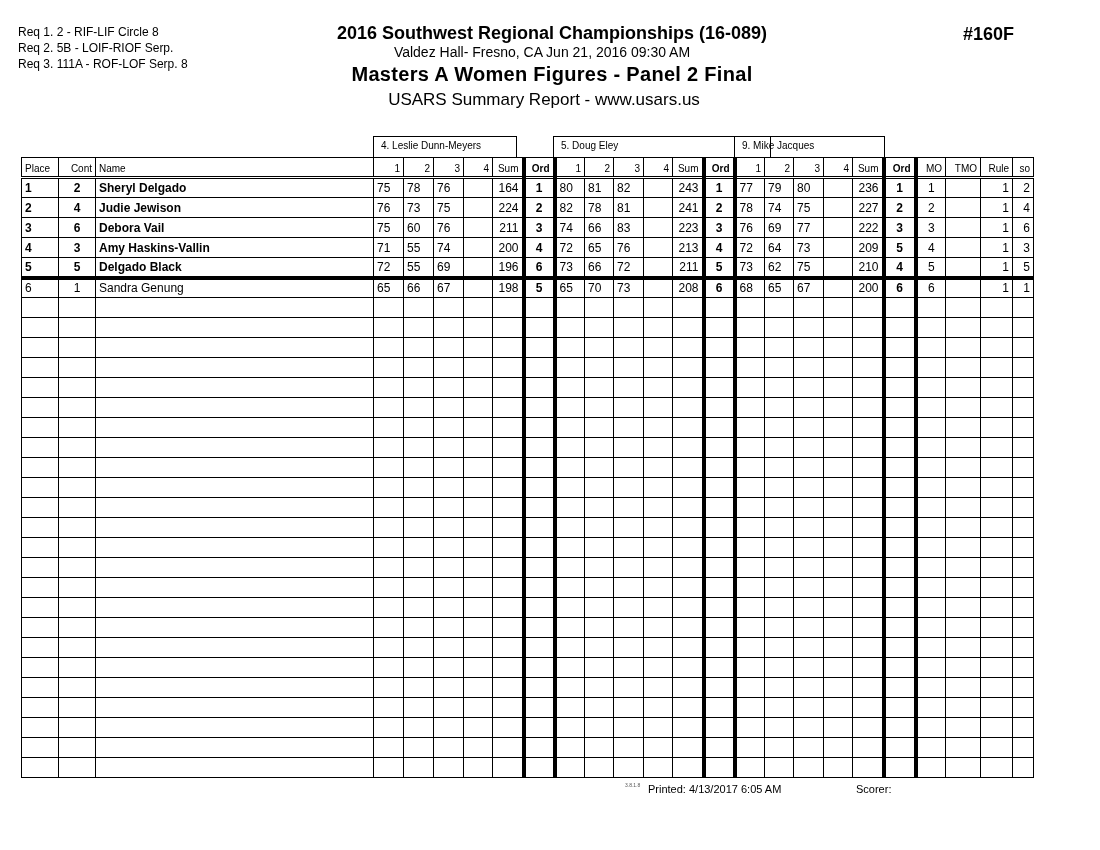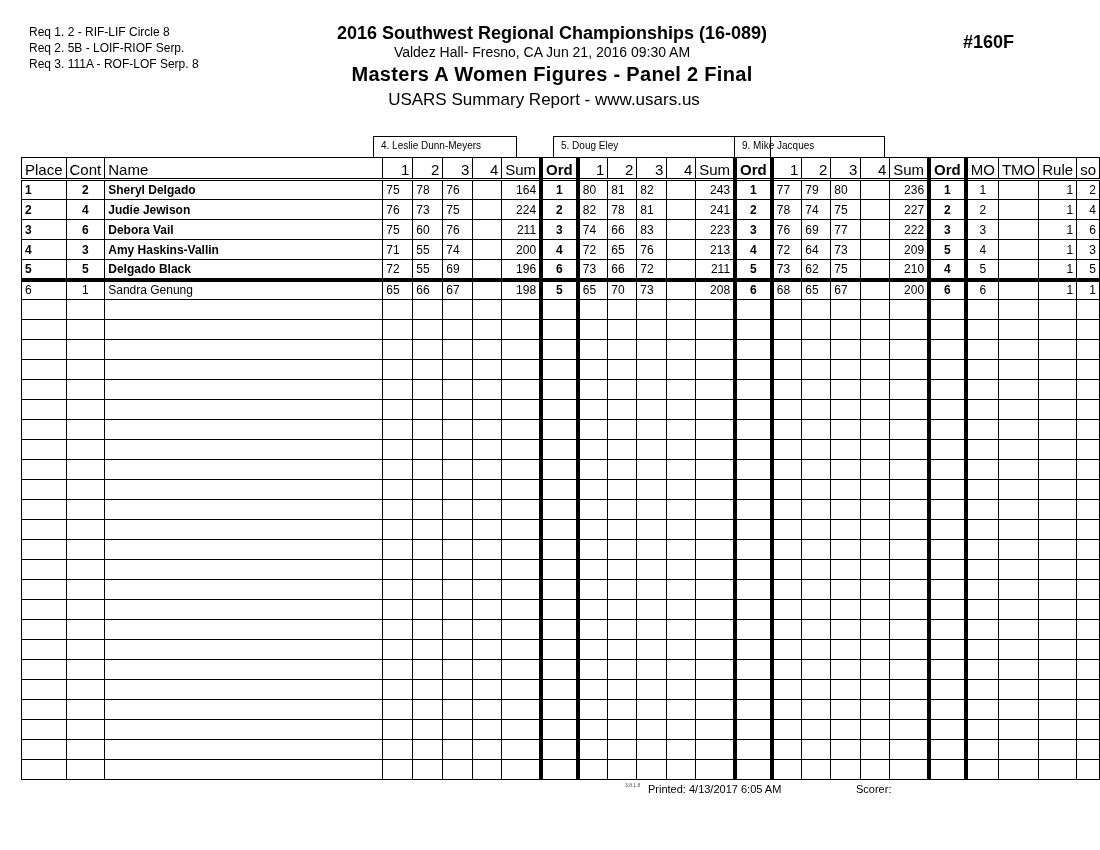--- a/index.html
+++ b/index.html
@@ -1,29 +1,29 @@
 <!DOCTYPE html>
 <html><head>
 <meta charset="utf-8">
 <style>
   html, body { margin:0; padding:0; background:#fff; }
   body { width:1100px; height:850px; position:relative; overflow:hidden; font-family:"Liberation Sans", sans-serif; color:#000; }
-  .req { position:absolute; left:29px; font-size:12px; line-height:15px; }
+  .req { position:absolute; left:18px; font-size:12px; line-height:15px; }
   .title { position:absolute; left:0; width:1100px; text-align:center; white-space:nowrap; }
   #t1 { top:23px; font-size:18px; font-weight:bold; left:2px; }
   #t2 { top:44px; font-size:14px; left:-8px; }
   #t3 { top:63px; font-size:20px; font-weight:bold; left:2px; letter-spacing:0.3px; }
   #t4 { top:90px; font-size:17px; left:-6px; }
-  #event-no { position:absolute; left:963px; top:32px; font-size:18px; font-weight:bold; }
+  #event-no { position:absolute; left:963px; top:24px; font-size:18px; font-weight:bold; }
 
   .judge-box { position:absolute; top:136px; height:21px; border:1px solid #000; border-bottom:none; box-sizing:border-box; font-size:10px; padding:3px 0 0 7px; white-space:nowrap; }
 
   table.grid { position:absolute; left:21px; top:157px; border-collapse:collapse; table-layout:fixed; font-size:12px; }
   table.grid td { border:1px solid #000; height:19px; padding:0 3px; box-sizing:border-box; white-space:nowrap; overflow:hidden; }
-  table.grid tr.head td { height:20px; font-size:15px; border-bottom:3px double #000; padding-top:3px; }
+  table.grid tr.head td { height:20px; font-size:10px; border-bottom:3px double #000; padding-top:3px; }
   table.grid tr.head td.c { text-align:right; }
   table.grid td.num { text-align:left; }
   table.grid td.sum { text-align:right; }
   table.grid td.ctr { text-align:center; }
   table.grid td.ord { font-weight:bold; text-align:center; border-left:4px solid #000; border-right:4px solid #000; }
   table.grid tr.head td.ord { font-weight:bold;margin-top:20px; }
   table.grid tr.bold td.b { font-weight:bold; }
   table.grid tr.sep td { border-bottom:4px solid #000; }
   table.grid tr.data td { height:20px; }
 

